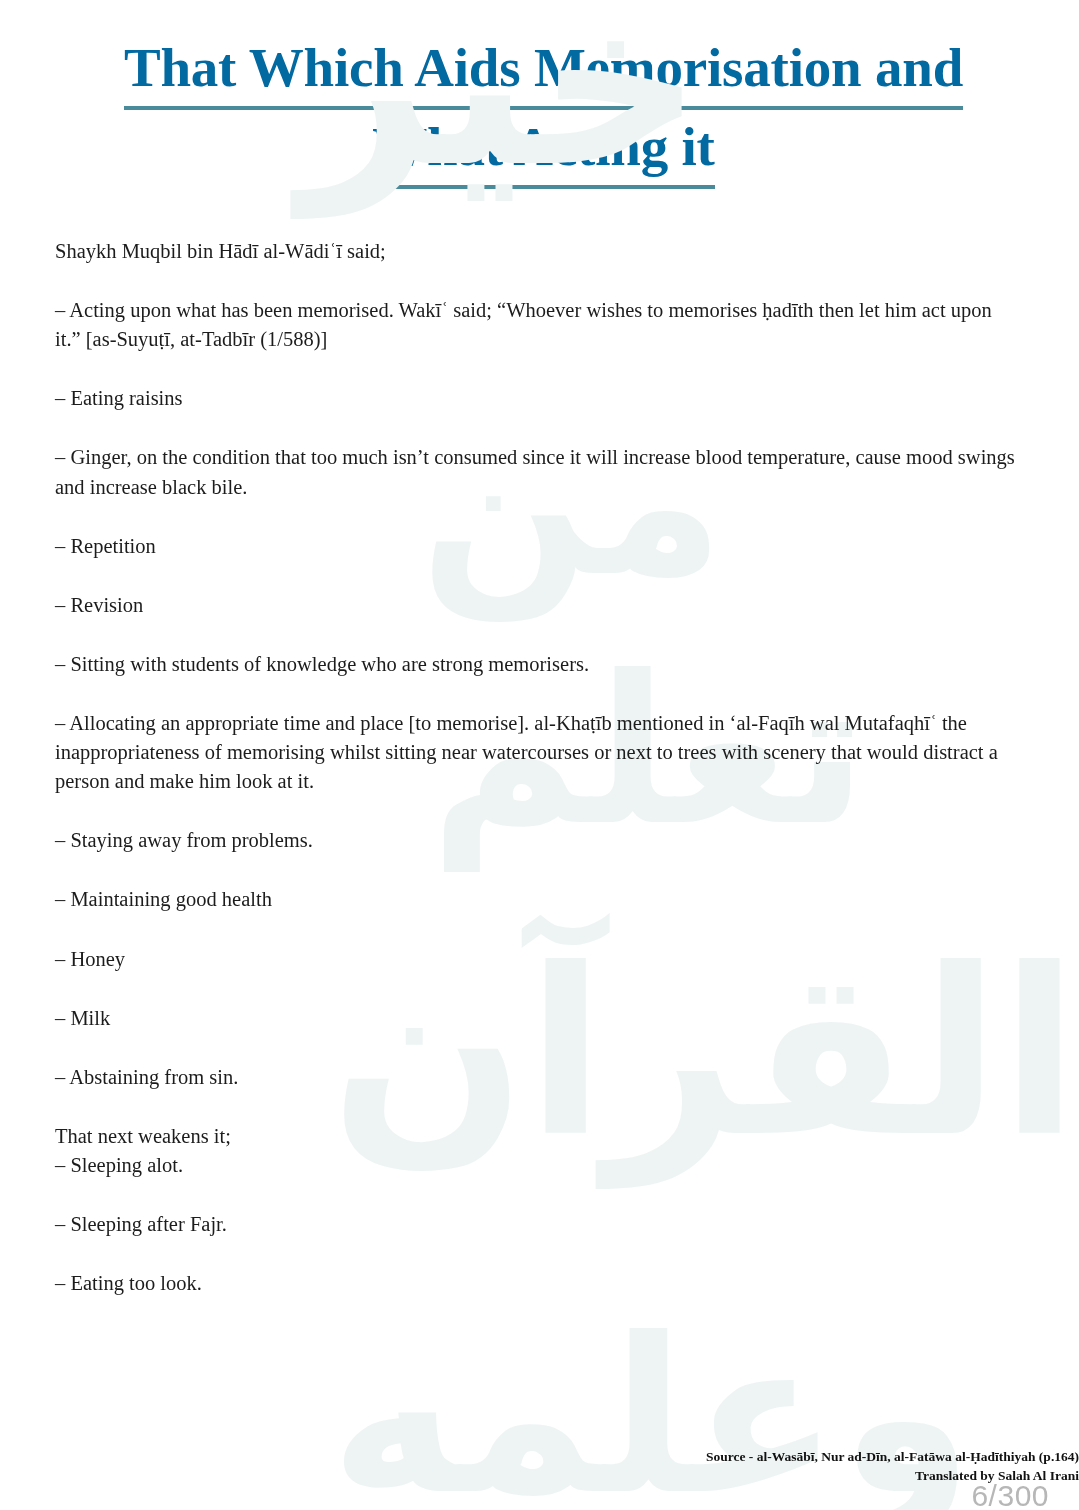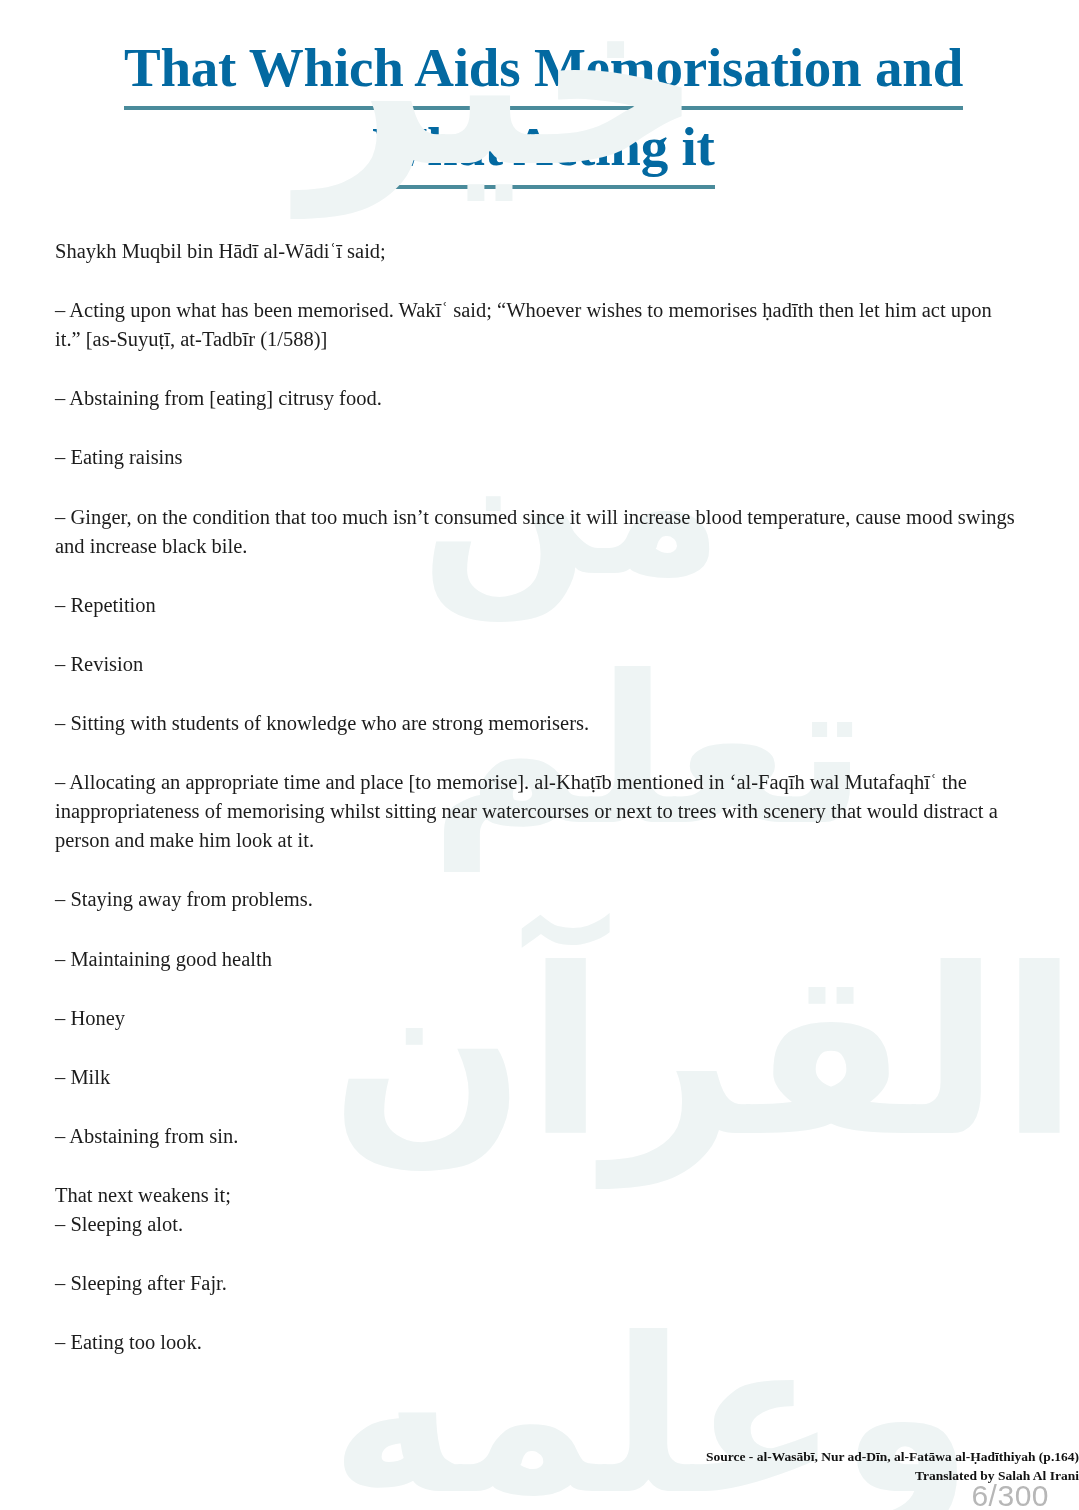--- a/index.html
+++ b/index.html
@@ -122,21 +122,20 @@
   <h1 class="doc-title">
     <span class="tline">That Which Aids Memorisation and</span><br>
     <span class="tline">What Acting it</span>
   </h1>
 
   <div class="body-block">
 
     <p class="para">Shaykh Muqbil bin Hādī al-Wādiʿī said;</p>
 
     <p class="para">– Acting upon what has been memorised. Wakīʿ said; “Whoever wishes to memorises ḥadīth then let him act upon it.” [as-Suyuṭī, at-Tadbīr (1/588)]</p>
-    <p class="para">– Abstaining from [eating] citrusy food.</p>
     <p class="para">– Eating raisins</p>
     <p class="para">– Ginger, on the condition that too much isn’t consumed since it will increase blood temperature, cause mood swings and increase black bile.</p>
     <p class="para">– Repetition</p>
     <p class="para">– Revision</p>
     <p class="para">– Sitting with students of knowledge who are strong memorisers.</p>
     <p class="para">– Allocating an appropriate time and place [to memorise]. al-Khaṭīb mentioned in ‘al-Faqīh wal Mutafaqhīʿ the inappropriateness of memorising whilst sitting near watercourses or next to trees with scenery that would distract a person and make him look at it.</p>
     <p class="para">– Staying away from problems.</p>
     <p class="para">– Maintaining good health</p>
     <p class="para">– Honey</p>
     <p class="para">– Milk</p>

